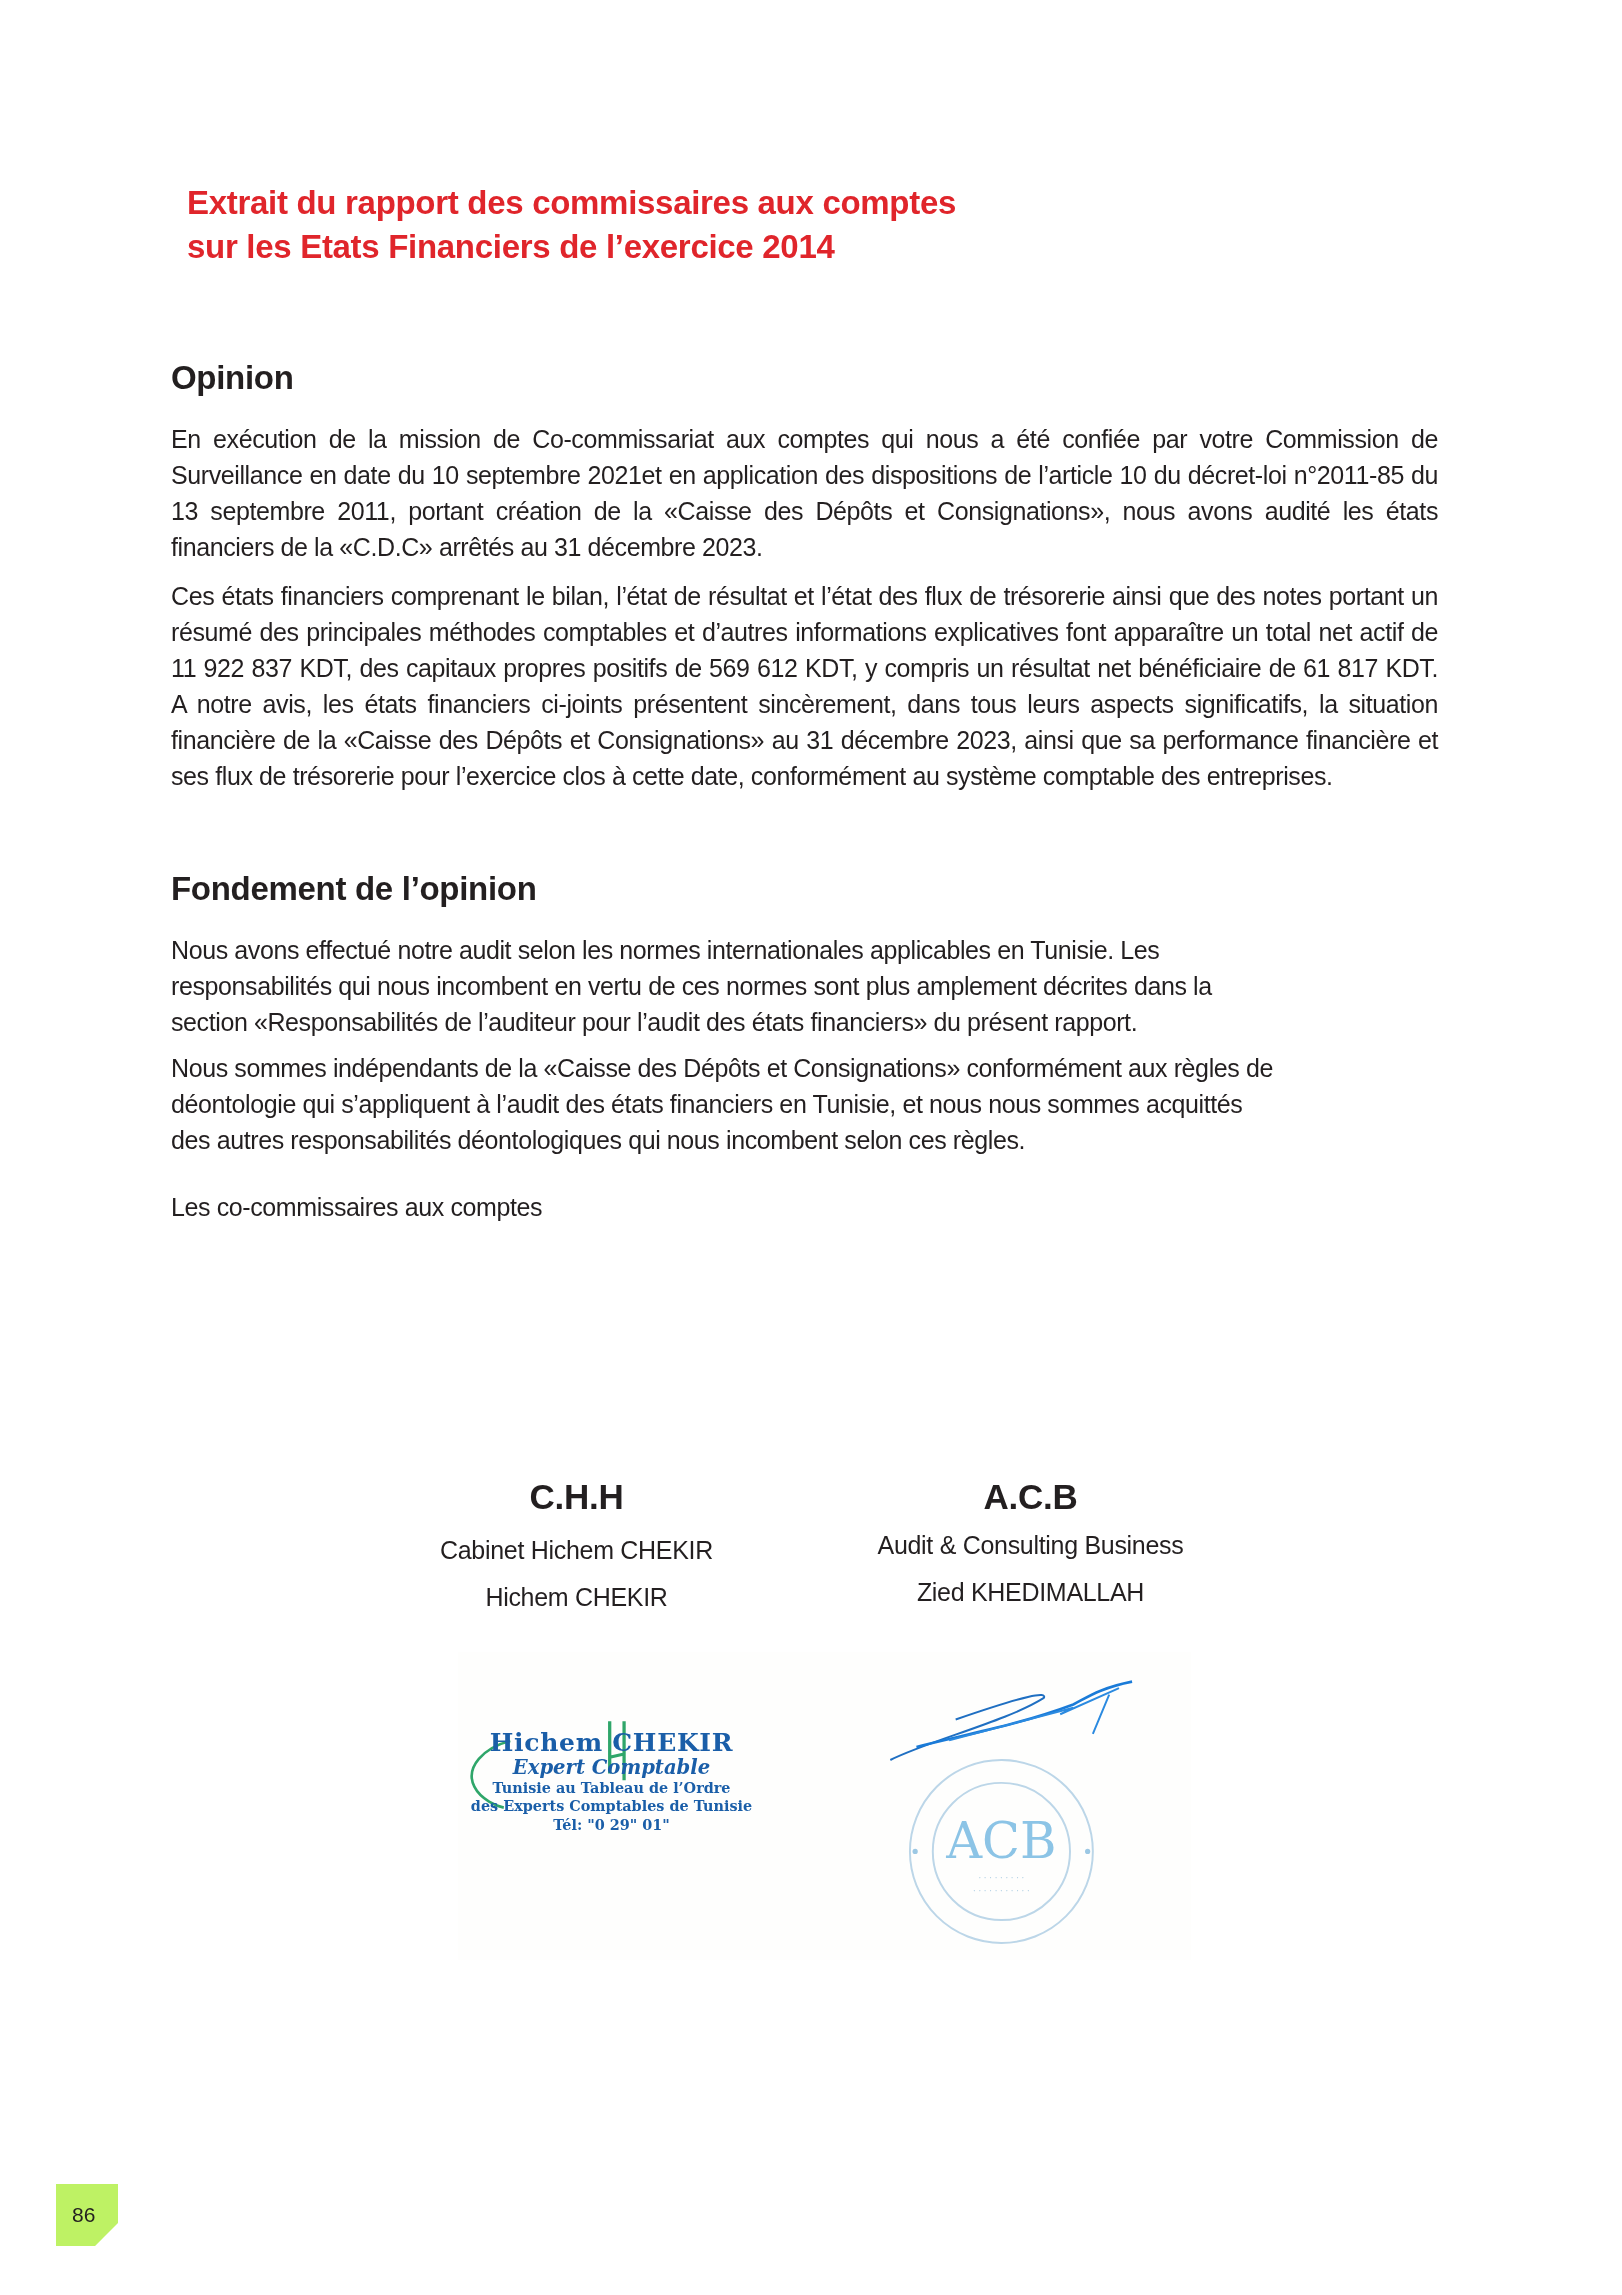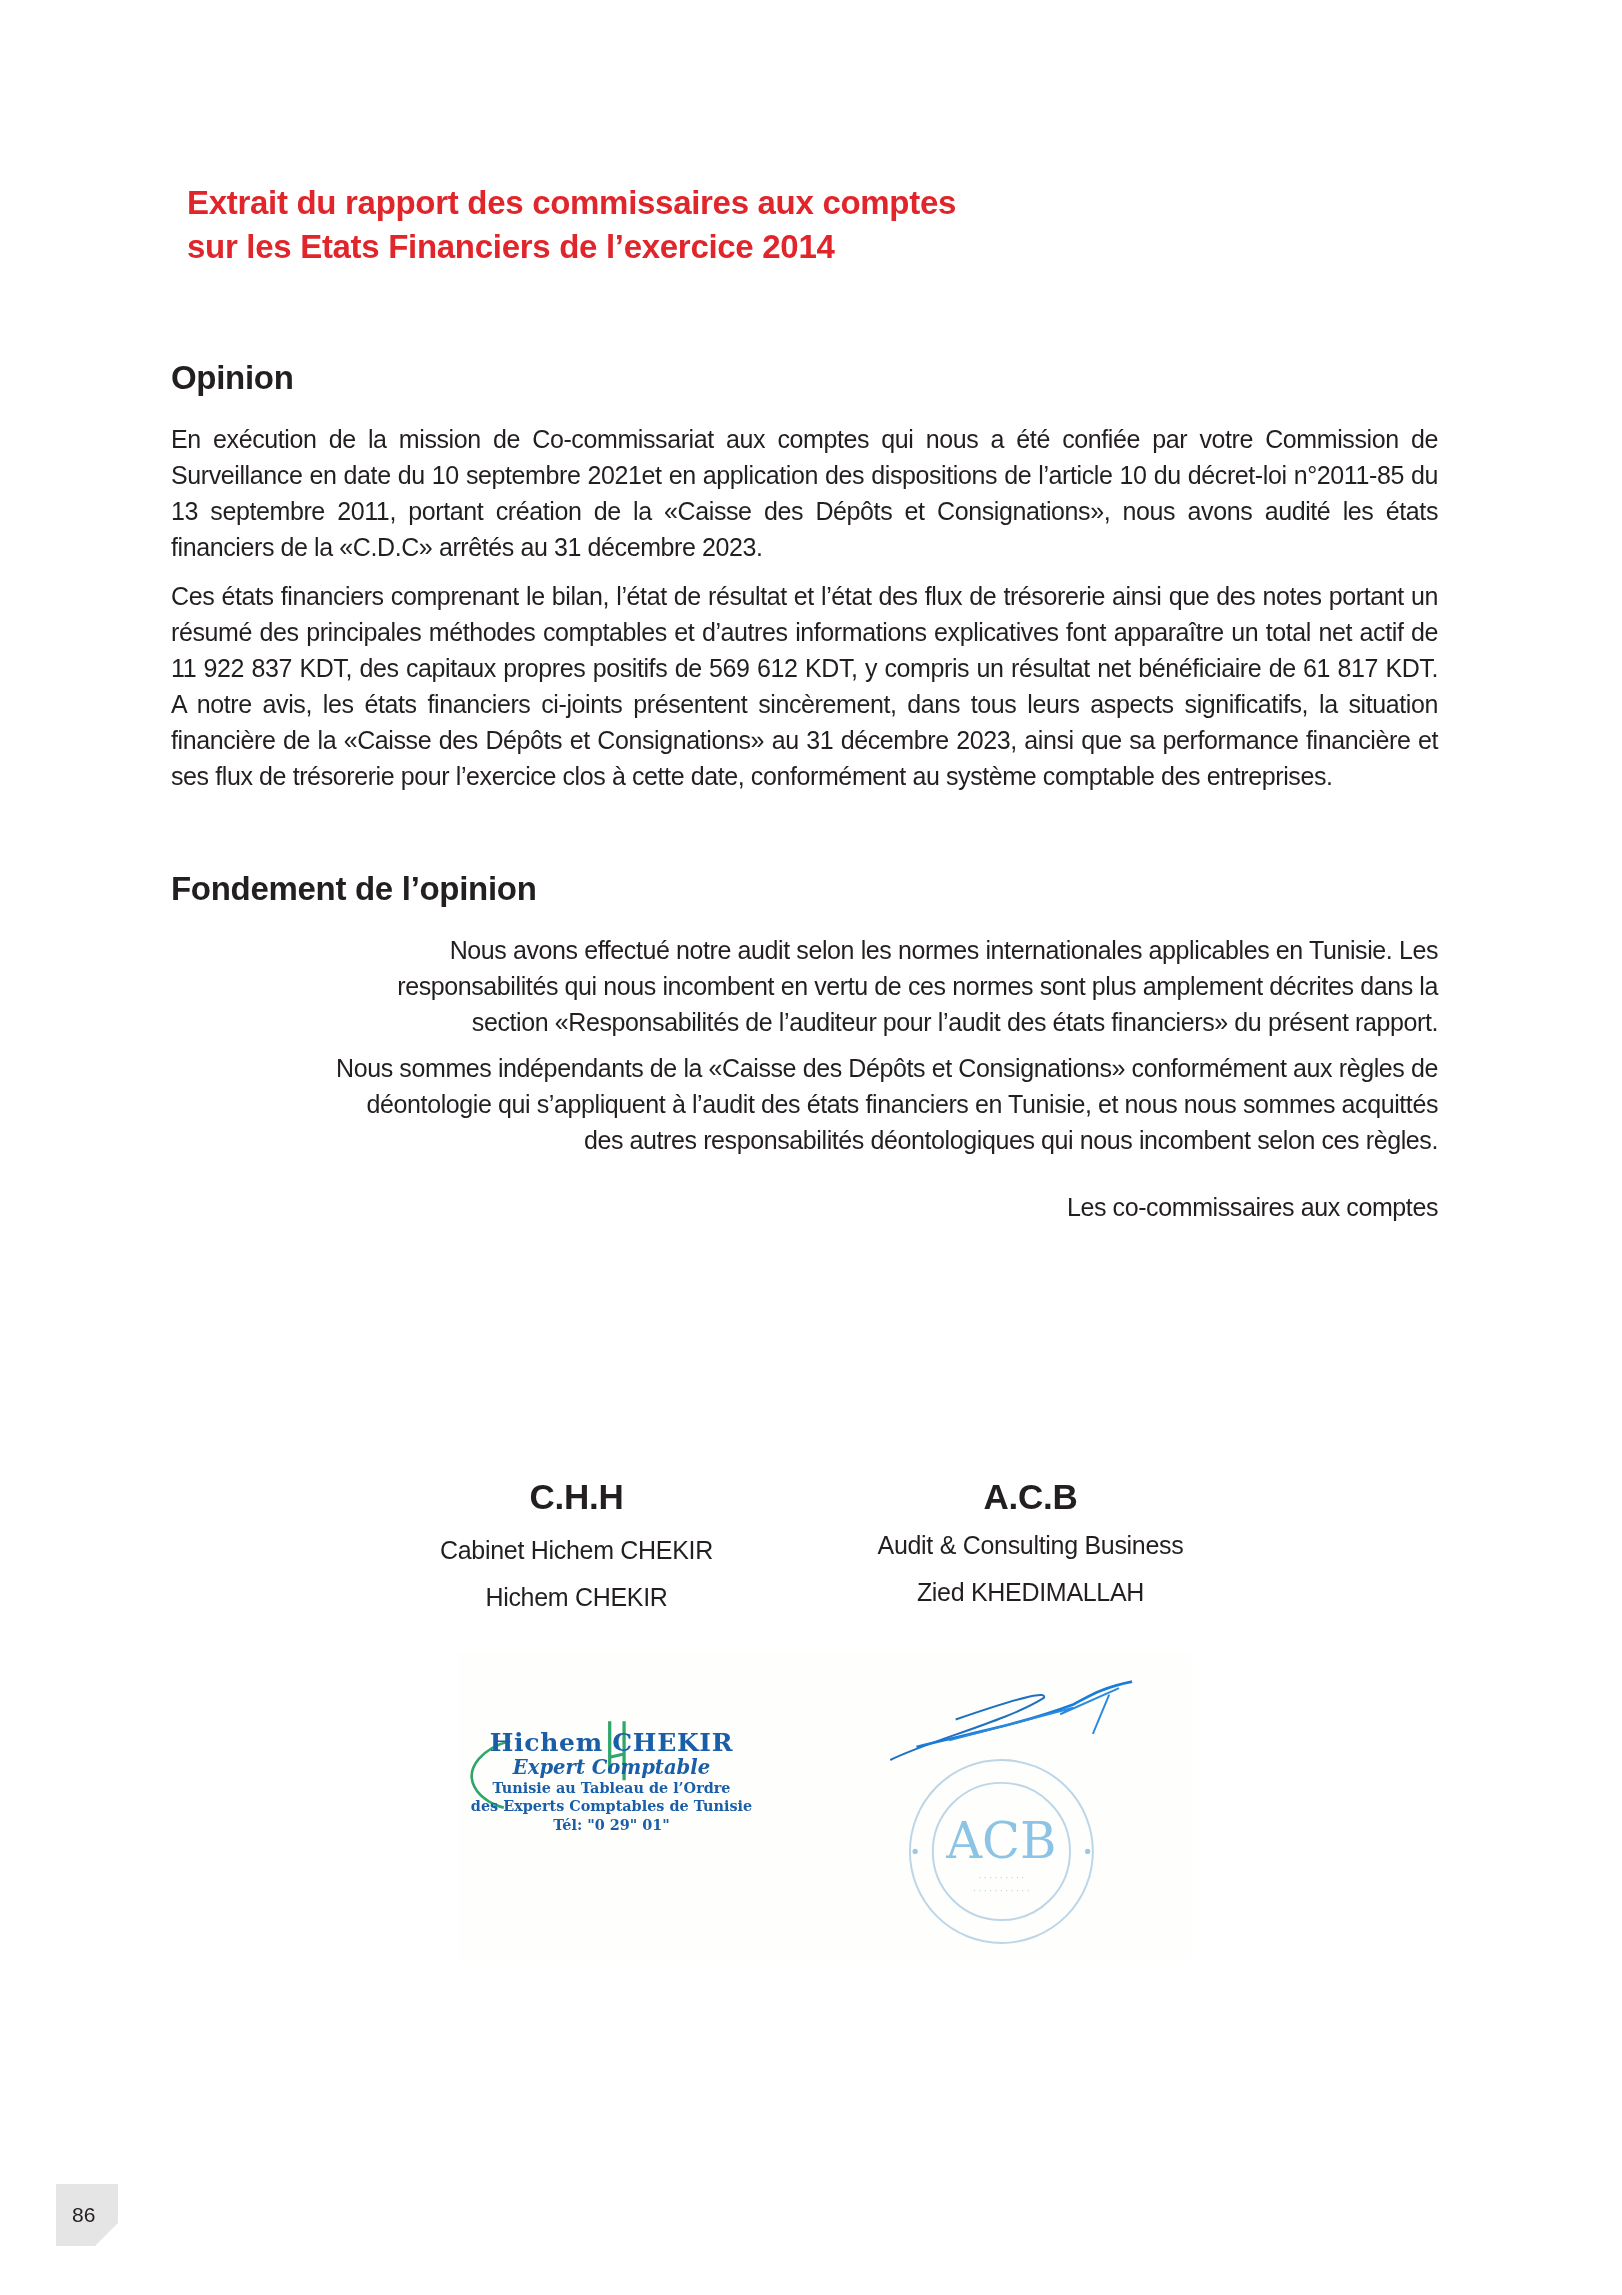--- a/index.html
+++ b/index.html
@@ -3,33 +3,33 @@
 <meta charset="utf-8">
 <style>
   html, body { margin:0; padding:0; background:#ffffff; }
   body { width:1622px; height:2295px; position:relative; overflow:hidden;
          font-family:"Liberation Sans", "DejaVu Sans", sans-serif; color:#231f20; }
   .title { position:absolute; left:171px; top:165px; width:1112px; margin:16px;
            color:#e0252b; font-size:33px; font-weight:bold; line-height:44px; letter-spacing:-0.3px; }
   .title span { display:block; }
   .h2 { position:absolute; left:171px; margin:0; font-size:33px; font-weight:bold; color:#231f20; letter-spacing:-0.3px; }
   .para { position:absolute; left:171px; width:1267px; margin:0; font-size:25px; line-height:36px; color:#231f20;
-          letter-spacing:-0.4px;text-align:right; }
+          letter-spacing:-0.4px; }
   .para.just { text-align:justify; }
   .para span { display:block; }
   .sig-col { position:absolute; text-align:center; color:#231f20; }
   .sig-abbr { font-size:35px; font-weight:bold; line-height:42px; letter-spacing:-0.3px; }
   .sig-line { font-size:25px; line-height:47px; letter-spacing:-0.3px; }
   .stamp-area { position:absolute; left:458px; top:1652px; width:733px; height:308px; background:#fefefd; }
   .stamp-chekir { position:absolute; left:461px; top:1728px; width:301px; text-align:center;
                   color:#1a5ea8; font-family:"DejaVu Serif", "Liberation Serif", serif; }
   .stamp-chekir .name { font-size:25px; font-weight:bold; letter-spacing:0.7px; line-height:29px; }
   .stamp-chekir .role { font-size:19.6px; font-style:italic; font-weight:bold; line-height:22px; }
   .stamp-chekir .small { font-size:14.4px; font-weight:bold; line-height:18.3px; }
-  .pagenum { position:absolute; left:56px; top:2184px; width:62px; height:62px; background:#e5e5e5;
+  .pagenum { position:absolute; left:56px; top:2184px; width:62px; height:62px; background:#bef264;
              clip-path:polygon(0 0,100% 0,100% 63%,63% 100%,0 100%);
              font-size:21px; color:#231f20; display:flex; align-items:center; justify-content:center; padding-right:6.5px; box-sizing:border-box; }
 </style>
 </head>
 <body>
 
 <h1 class="title">
   <span>Extrait du rapport des commissaires aux comptes</span>
   <span>sur les Etats Financiers de l’exercice 2014</span>
 </h1>

